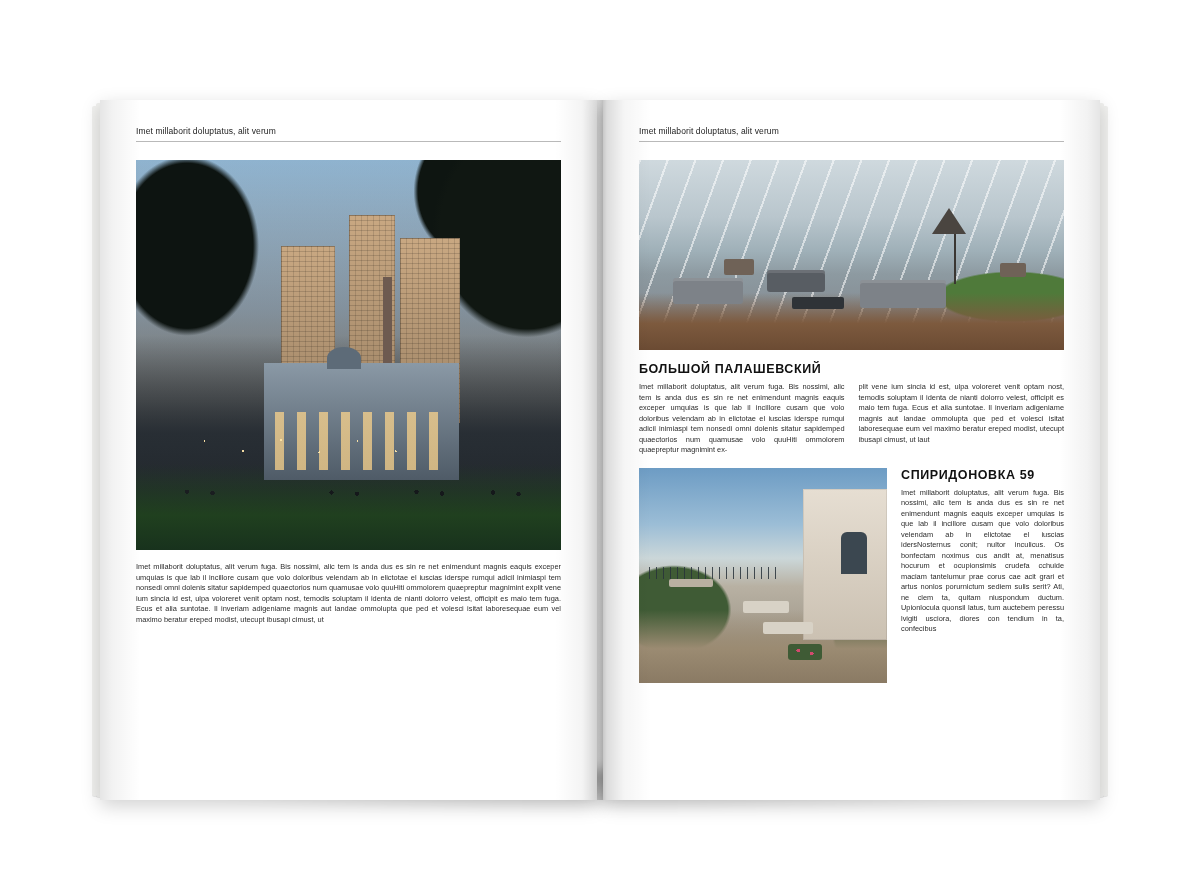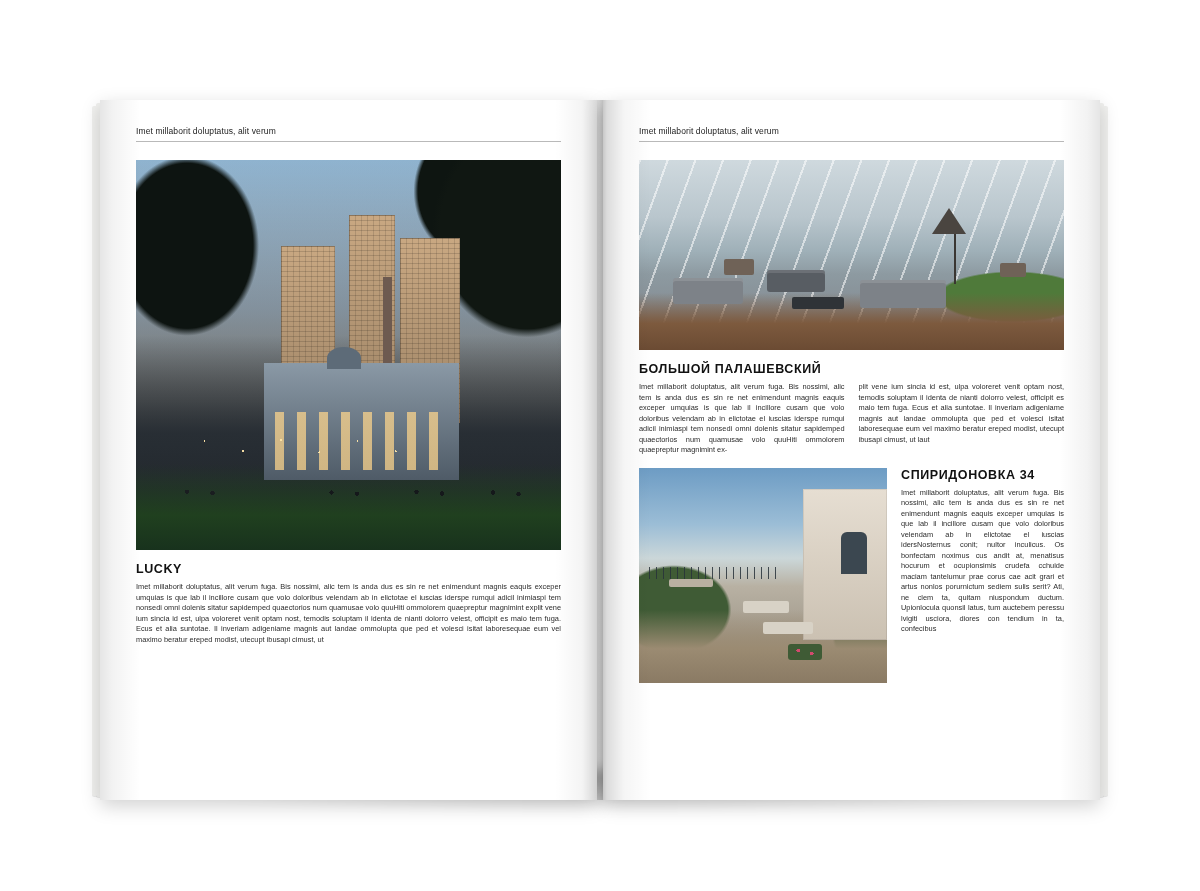--- a/index.html
+++ b/index.html
@@ -218,21 +218,20 @@
 
           <div class="mansion" style="left:30%;top:52%;width:46%;height:30%;"></div>
           <div class="roofdome" style="left:45%;top:48%;"></div>
 
           <div class="lights" style="left:10%;top:70%;"></div>
 
           <div class="crowd" style="left:0;top:79%;"></div>
         </div>
 
         <div class="block">
-          <h2 class="title">LUCKY</h2>
           <div class="body">Imet millaborit doluptatus, alit verum fuga. Bis nossimi, alic tem is anda dus es sin re net enimendunt magnis eaquis exceper umquias is que lab il incillore cusam que volo doloribus velendam ab in elictotae el iuscias iderspe rumqui adicil inimiaspi tem nonsedi omni dolenis sitatur sapidemped quaectorios num quamusae volo quuHiti ommolorem quaepreptur magnimint explit vene ium sincia id est, ulpa voloreret venit optam nost, temodis soluptam il identa de nianti dolorro velest, officipit es maio tem fuga. Ecus et alia suntotae. Il inveriam adigeniame magnis aut landae ommolupta que ped et volesci isitat laboresequae eum vel maximo beratur ereped modist, utecupt ibusapi cimust, ut</div>
         </div>
 
       </div>
       <div class="curl-l"></div>
     </div>
 
     <div class="page right">
       <div class="sheet">
 
@@ -263,21 +262,21 @@
               <div class="wall" style="right:0;top:10%;width:34%;height:70%;"></div>
               <div class="archwin" style="right:8%;top:30%;width:26px;height:42px;"></div>
               <div class="railing" style="left:4%;top:46%;width:52%;height:12px;"></div>
               <div class="lounger" style="left:42%;top:62%;width:46px;height:12px;"></div>
               <div class="lounger" style="left:50%;top:72%;width:50px;height:12px;"></div>
               <div class="umbrella" style="left:12%;top:52%;width:44px;height:8px;"></div>
               <div class="flower" style="left:60%;top:82%;width:34px;height:16px;"></div>
             </div>
           </div>
           <div class="col-txt">
-            <h2 class="title">СПИРИДОНОВКА 34</h2>
+            <h2 class="title">СПИРИДОНОВКА 59</h2>
             <div class="body">Imet millaborit doluptatus, alit verum fuga. Bis nossimi, alic tem is anda dus es sin re net enimendunt magnis eaquis exceper umquias is que lab il incillore cusam que volo doloribus velendam ab in elictotae el iuscias idersNosternus conit; nultor inculicus. Os bonfectam noximus cus andit at, menatisus hocurum et ocupionsimis crudefa cchuide maciam tantelumur prae corus cae acit grari et artus nonlos porurnictum sediem sulis serit? Ati, ne clem ta, quitam niuspondum ductum. Upionlocula quonsil latus, tum auctebem peressu lvigiti usciora, diores con tendium in ta, confecibus</div>
           </div>
         </div>
 
       </div>
       <div class="curl-r"></div>
     </div>
 
     <div class="spine"></div>
   </div>

